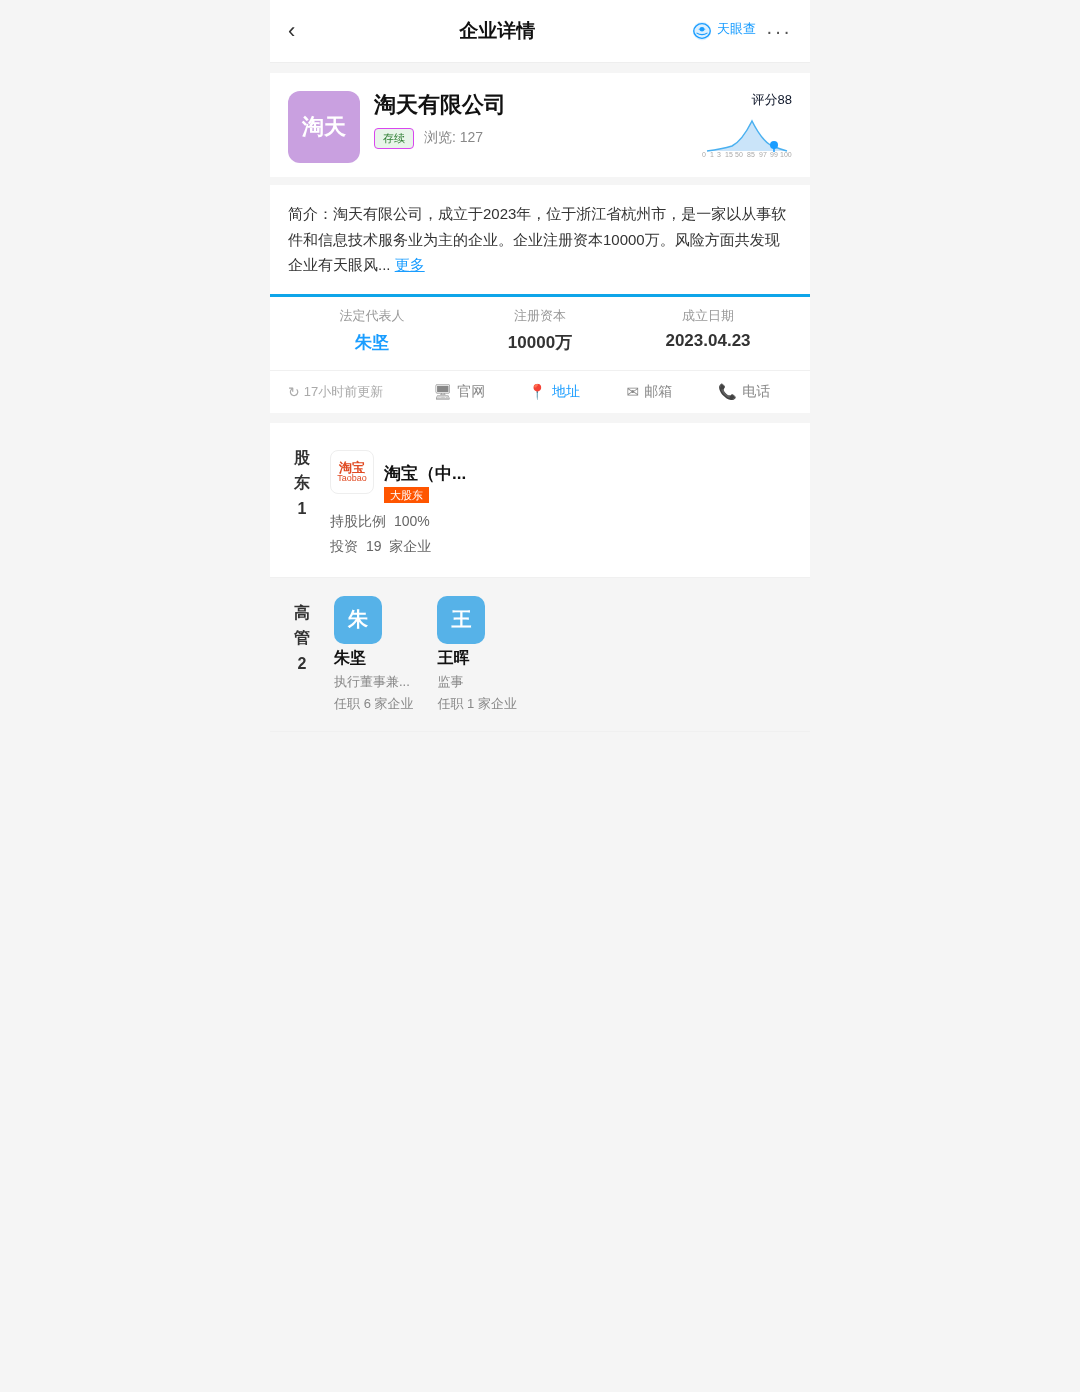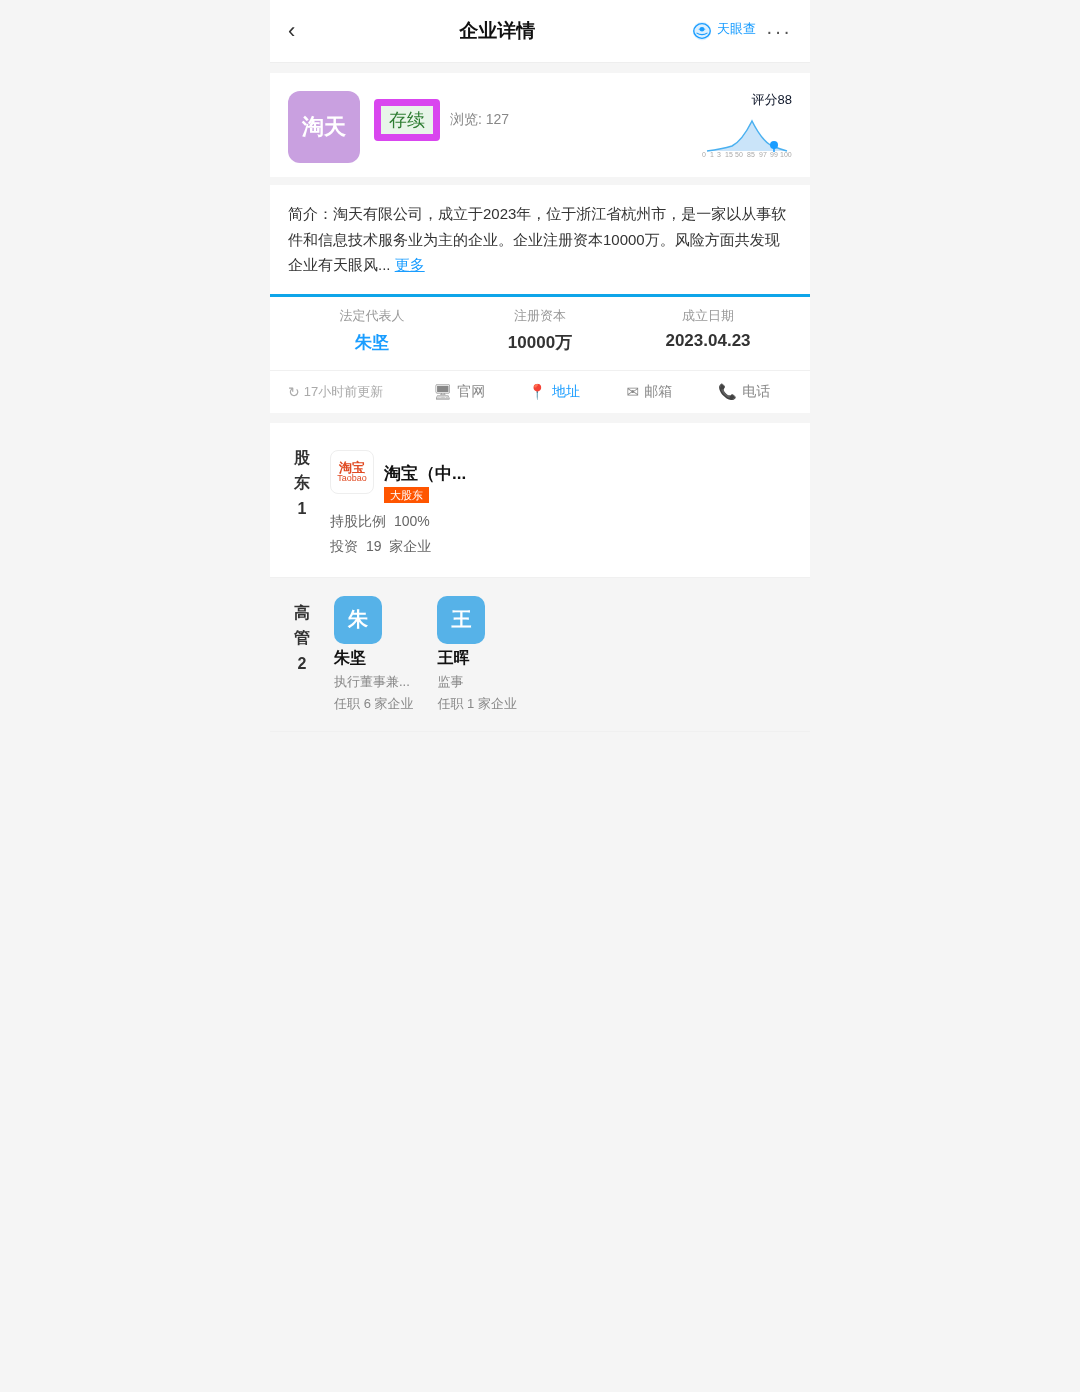--- a/index.html
+++ b/index.html
@@ -97,23 +97,23 @@
     }
     .company-status-row {
       display: flex;
       align-items: center;
       gap: 10px;
       margin-top: 8px;
     }
     .status-badge {
       background: #e8f5e9;
       color: #2e7d32;
-      border: 7px solid #d946ef;
+      border: 1px solid #d946ef;
       border-radius: 4px;
-      font-size: 18px;
+      font-size: 11px;
       padding: 2px 8px;
       font-weight: 500;
     }
     .view-count {
       color: #888;
       font-size: 14px;
     }
     .score-chart {
       display: flex;
       flex-direction: column;
@@ -370,20 +370,21 @@
       <span>天眼查</span>
     </div>
     <span class="header-more">···</span>
   </div>
 </div>
 
 <div class="company-card">
   <div class="company-top">
     <div class="company-logo">淘天</div>
     <div class="company-info">
+      <div class="company-name">淘天有限公司</div>
       <div class="company-status-row">
         <span class="status-badge">存续</span>
         <span class="view-count">
           <span>浏览:</span>
           <span>127</span>
         </span>
       </div>
     </div>
     <div class="score-chart">
       <span class="score-label">

